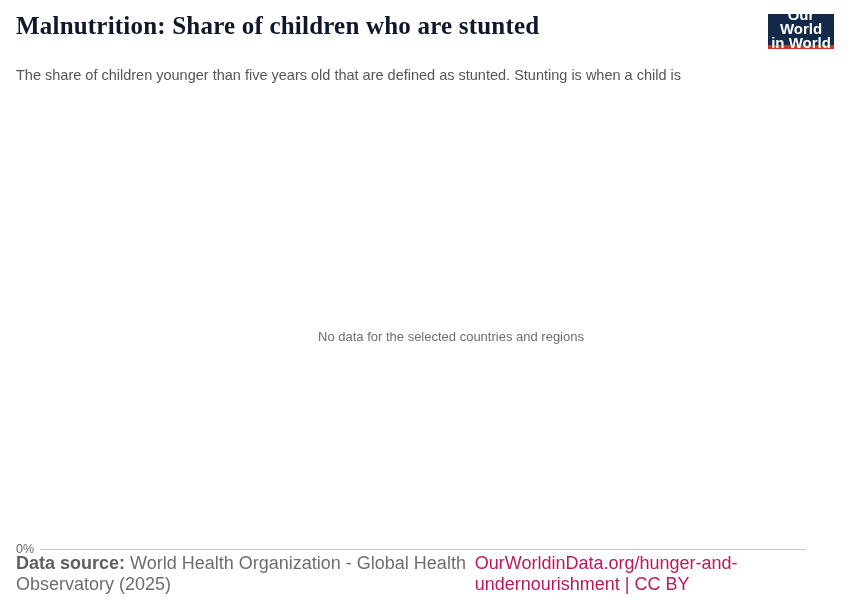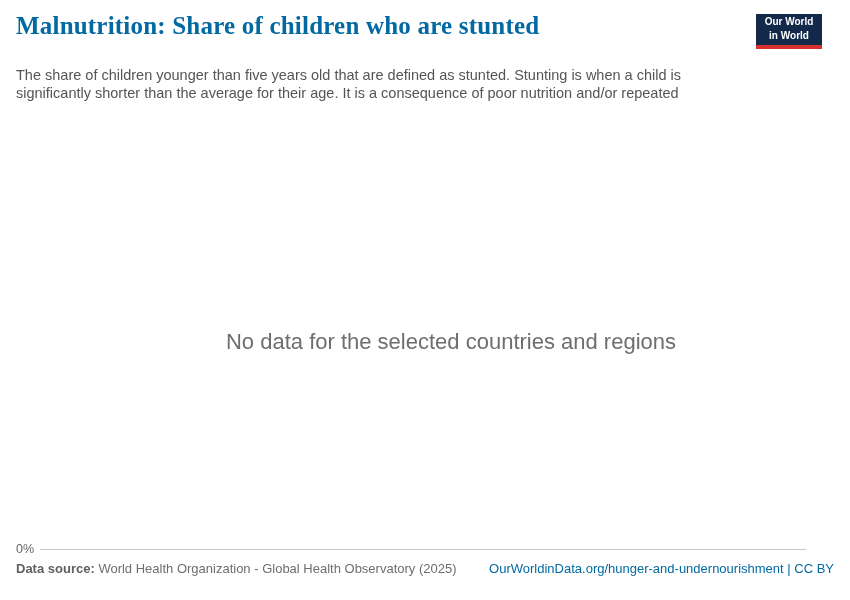--- a/index.html
+++ b/index.html
@@ -14,64 +14,64 @@
 
   
   .chart-title {
     position: absolute;
     left: 16px;
     top: 12px;
     margin: 0;
     font-family: "Liberation Serif", "DejaVu Serif", serif;
     font-size: 25px;
     font-weight: 700;
-    color: #0369a1;
+    color: #0f172a;
     letter-spacing: 0.2px;
     white-space: nowrap;
   }
   .chart-subtitle {
     position: absolute;
     left: 16px;
     top: 66px;
     font-size: 14.5px;
     line-height: 18px;
     color: #555555;
   }
   .chart-subtitle div { white-space: nowrap; }
 
   
   .owid-logo {
     position: absolute;
     top: 14px;
-    right: 28px;
+    right: 16px;
     width: 66px;
     height: 35px;
     background: #12294a;
     border-bottom: 4px solid #d8312d;
     color: #ffffff;
-    font-size: 10px;
+    font-size: 15px;
     font-weight: 700;
     line-height: 14px;
     text-align: center;
     display: flex;
     flex-direction: column;
     justify-content: center;
     cursor: pointer;
     box-sizing: border-box;
     padding-bottom: 1px;
   }
 
   
   .no-data-message {
     position: absolute;
     left: 16px;
     right: 0;
     top: 329px;
     text-align: center;
-    font-size: 22px;
+    font-size: 13px;
     color: #6e6e6e;
     padding-left: 36px;
   }
   .y-axis-tick {
     position: absolute;
     left: 16px;
     top: 542px;
     font-size: 12.5px;
     color: #666666;
   }
@@ -85,37 +85,35 @@
   }
 
   
   .chart-footer {
     position: absolute;
     left: 16px;
     right: 16px;
     top: 553px;
     display: flex;
     justify-content: space-between;
-    font-size: 13px;
+    font-size: 18px;
     color: #6e6e6e;
-    margin-top: 8px;
   }
   .chart-footer .label { font-weight: 700; color: #606060; }
-  .chart-footer .credit { color: #0369a1; cursor: pointer; }
+  .chart-footer .credit { color: #be185d; cursor: pointer; }
 </style>
 </head>
 <body>
 
 <div class="frame">
 
   <h1 class="chart-title">Malnutrition: Share of children who are stunted</h1>
 
   <div class="chart-subtitle">
     <div>The share of children younger than five years old that are defined as stunted. Stunting is when a child is</div>
-    <div>significantly shorter than the average for their age. It is a consequence of poor nutrition and/or repeated</div>
   </div>
 
   <div class="owid-logo">
     <span>Our World</span>
     <span>in World</span>
   </div>
 
   <div class="no-data-message">No data for the selected countries and regions</div>
 
   <span class="y-axis-tick">0%</span>

